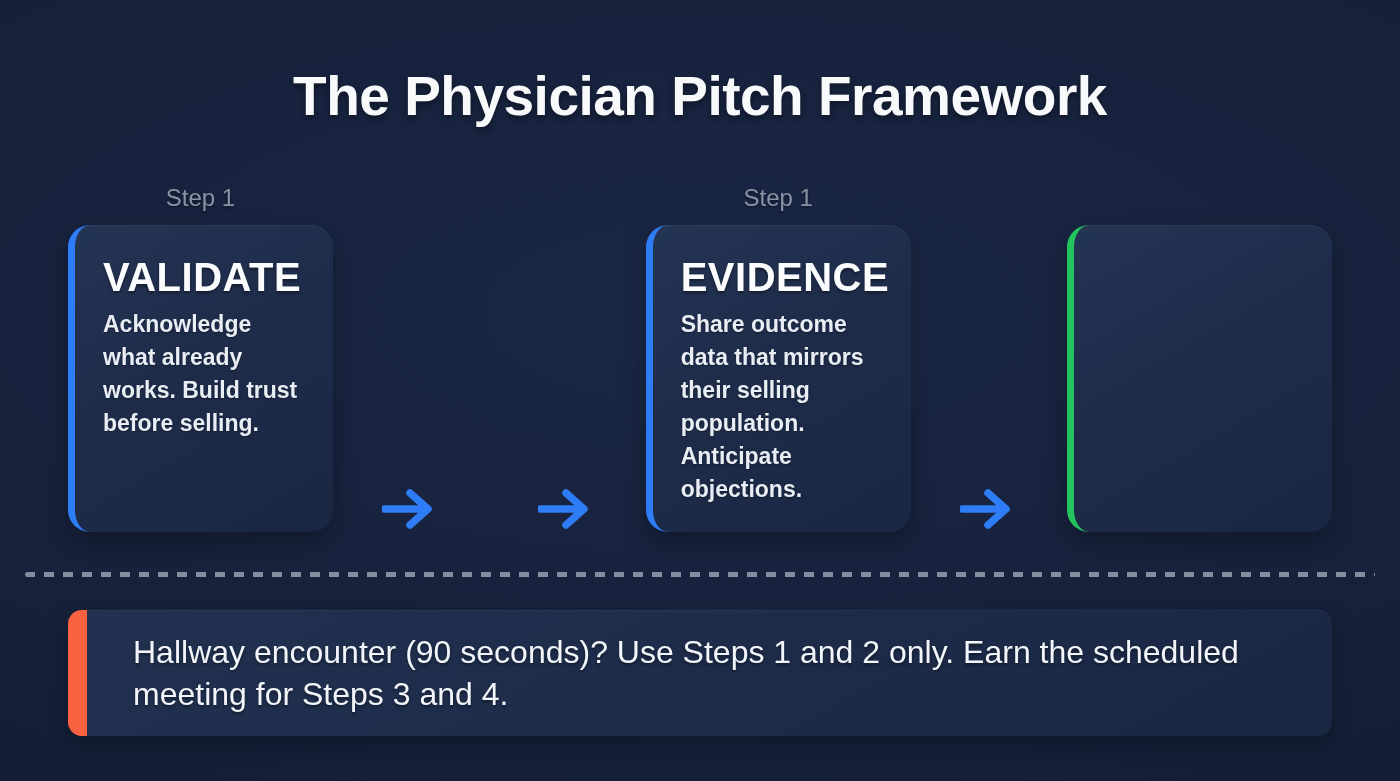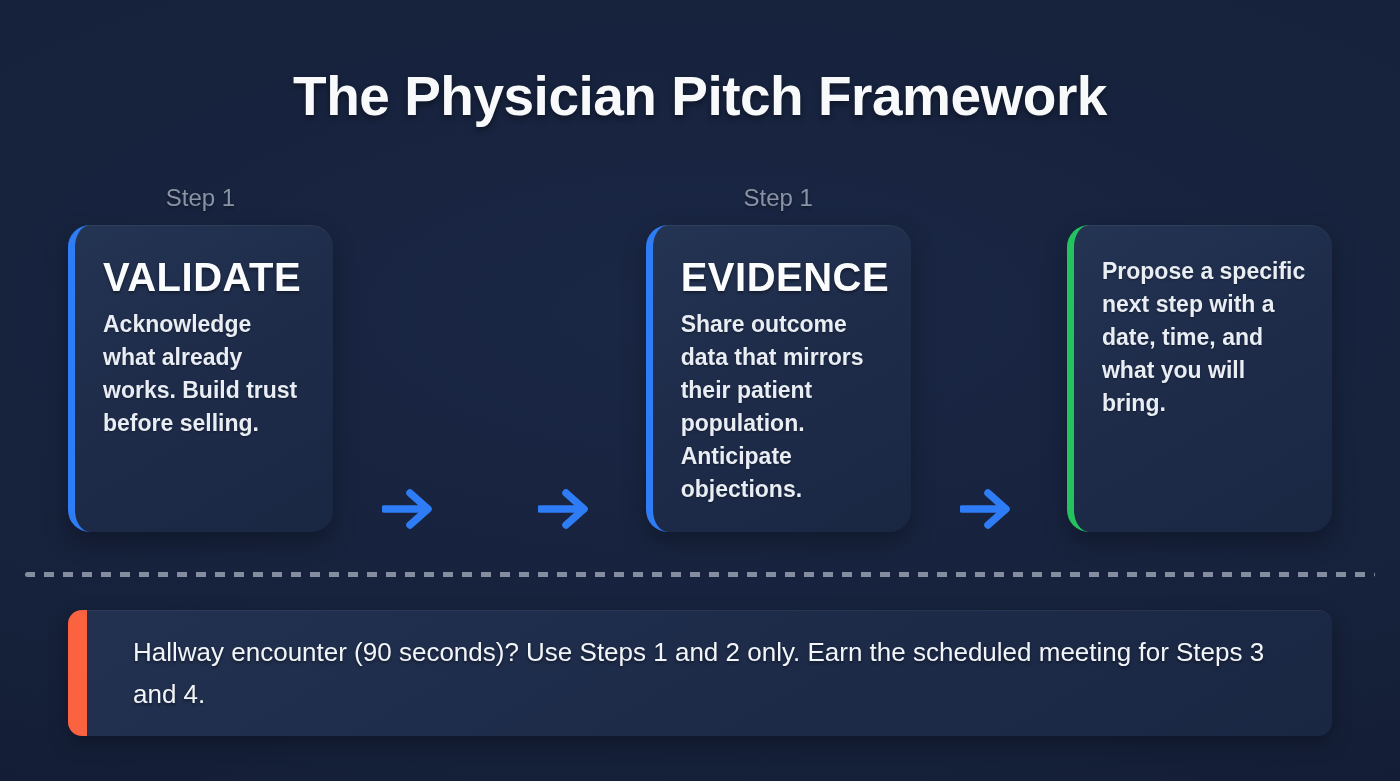--- a/index.html
+++ b/index.html
@@ -79,21 +79,21 @@
   .callout {
     margin-top: 33px;
     border-radius: 14px;
     border-left: 19px solid #fa6240;
     background: linear-gradient(150deg, #223150 0%, #1d2b49 55%, #1a2743 100%);
     box-shadow: 0 8px 20px rgba(0,0,0,0.28), inset 0 1px 0 rgba(255,255,255,0.05);
     padding: 21px 40px 21px 46px;
     display: flex; align-items: center;
   }
   .callout-text {
-    font-size: 26px;
+    font-size: 32px;
     line-height: 42px;
     color: #f2f5f9;
     text-shadow: 0 2px 3px rgba(0,0,0,0.4);
   }
 </style>
 </head>
 <body>
 
 <div class="page">
 
@@ -121,34 +121,33 @@
       <svg width="58" height="46" viewBox="0 0 58 46">
         <line x1="2" y1="23" x2="38" y2="23" stroke="#2e7cf6" stroke-width="7.5" stroke-linecap="round"></line>
         <polyline points="28,7 46,23 28,39" fill="none" stroke="#2e7cf6" stroke-width="7.5" stroke-linecap="round" stroke-linejoin="round"></polyline>
       </svg>
     </div>
 
     <div class="step-col">
       <div class="step-label">Step 1</div>
       <div class="card" style="border-left-color: rgb(46, 124, 246);">
         <div class="card-heading">EVIDENCE</div>
-        <div class="card-desc">Share outcome data that mirrors their patient population. Anticipate objections.</div>
+        <div class="card-desc">Share outcome data that mirrors their selling population. Anticipate objections.</div>
       </div>
     </div>
 
     <div class="arrow-cell">
       <svg width="58" height="46" viewBox="0 0 58 46">
         <line x1="2" y1="23" x2="38" y2="23" stroke="#2e7cf6" stroke-width="7.5" stroke-linecap="round"></line>
         <polyline points="28,7 46,23 28,39" fill="none" stroke="#2e7cf6" stroke-width="7.5" stroke-linecap="round" stroke-linejoin="round"></polyline>
       </svg>
     </div>
 
     <div class="step-col">
       <div class="card" style="border-left-color: rgb(36, 195, 94);">
-        <div class="card-desc">Propose a specific next step with a date, time, and what you will bring.</div>
       </div>
     </div>
 
   </div>
 
   <div class="divider"></div>
 
   <div class="callout" style="border-left-color: rgb(250, 98, 64);">
     <div class="callout-text">Hallway encounter (90 seconds)? Use Steps 1 and 2 only. Earn the scheduled meeting for Steps 3 and 4.</div>
   </div>

